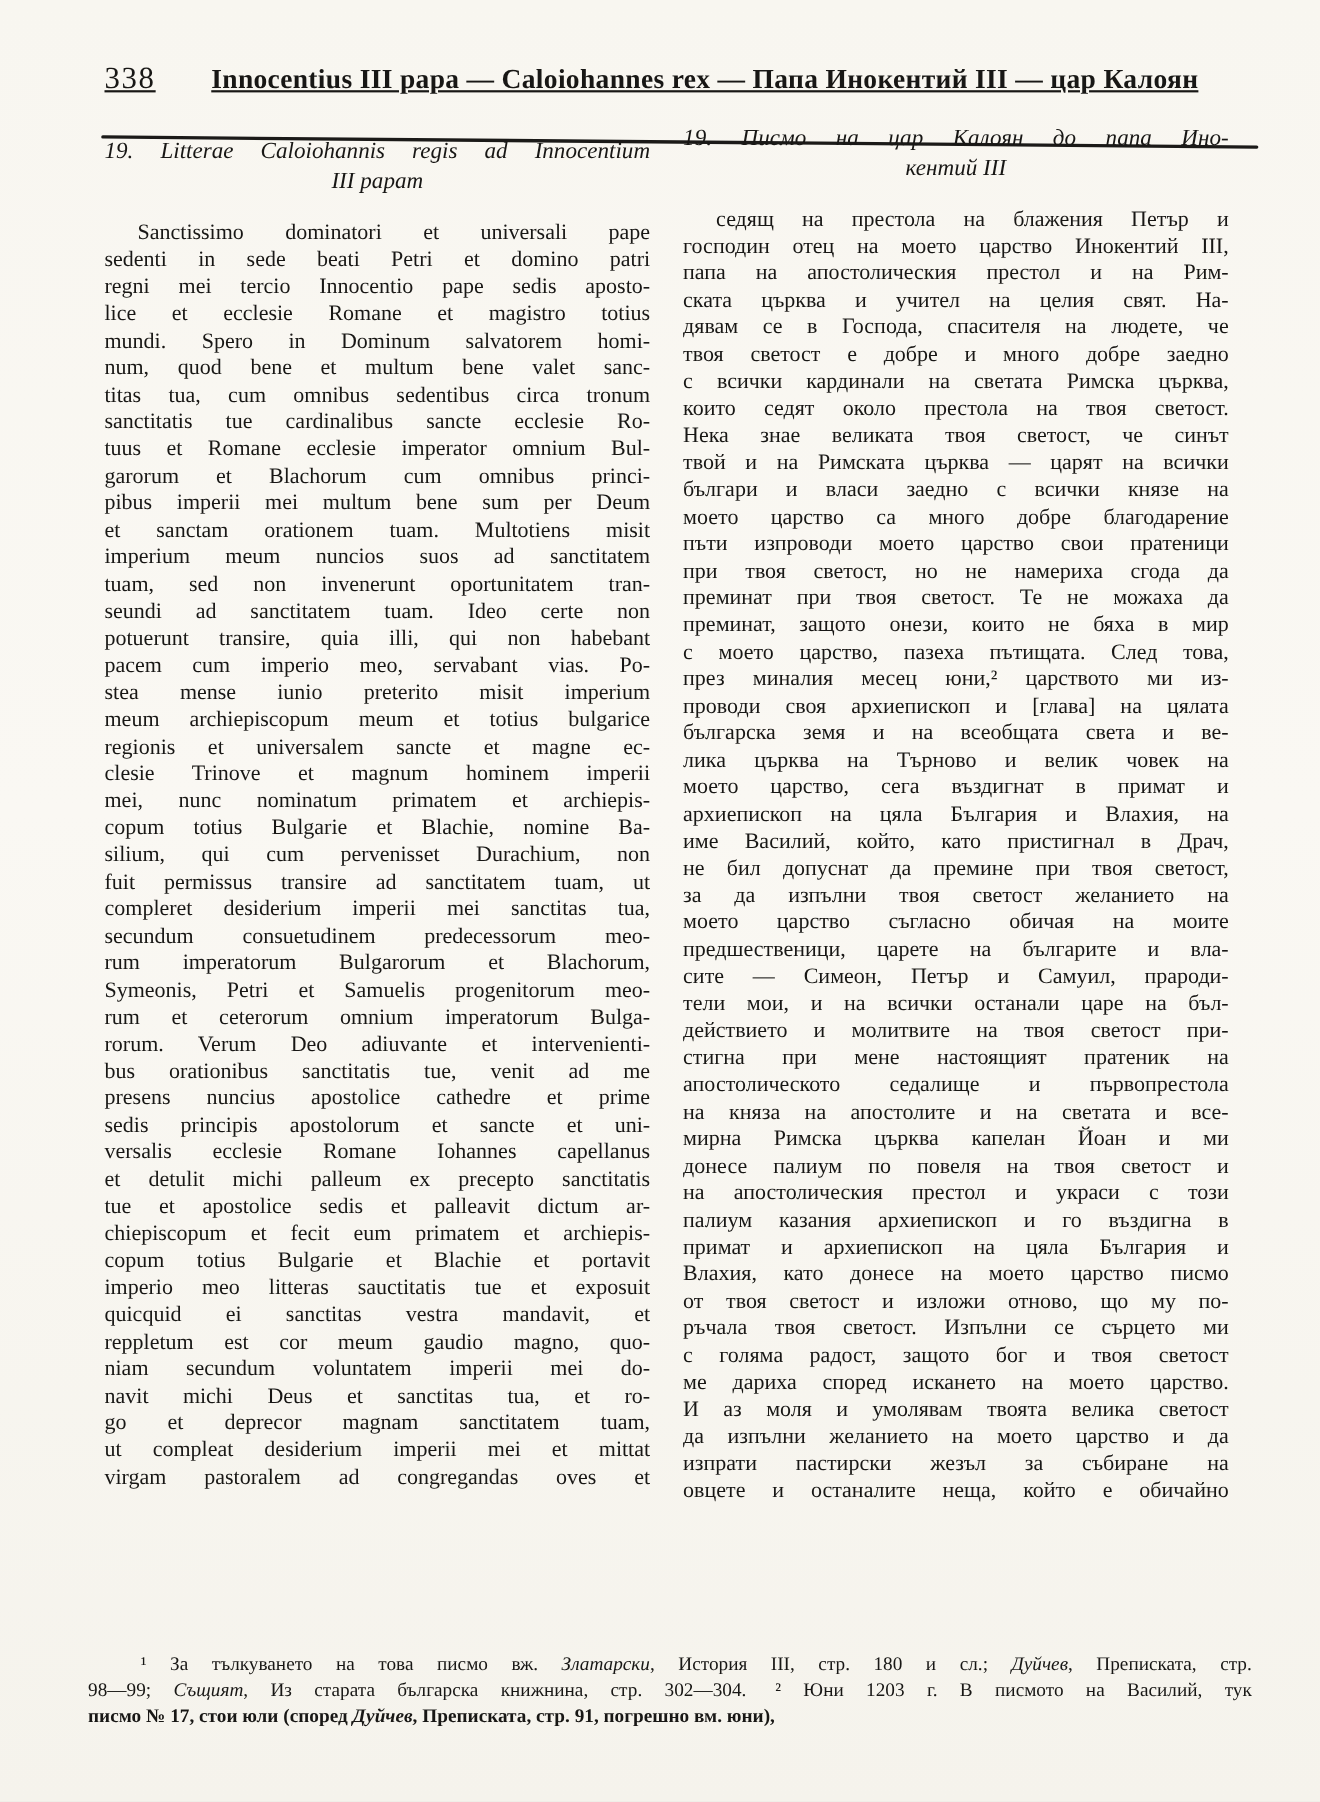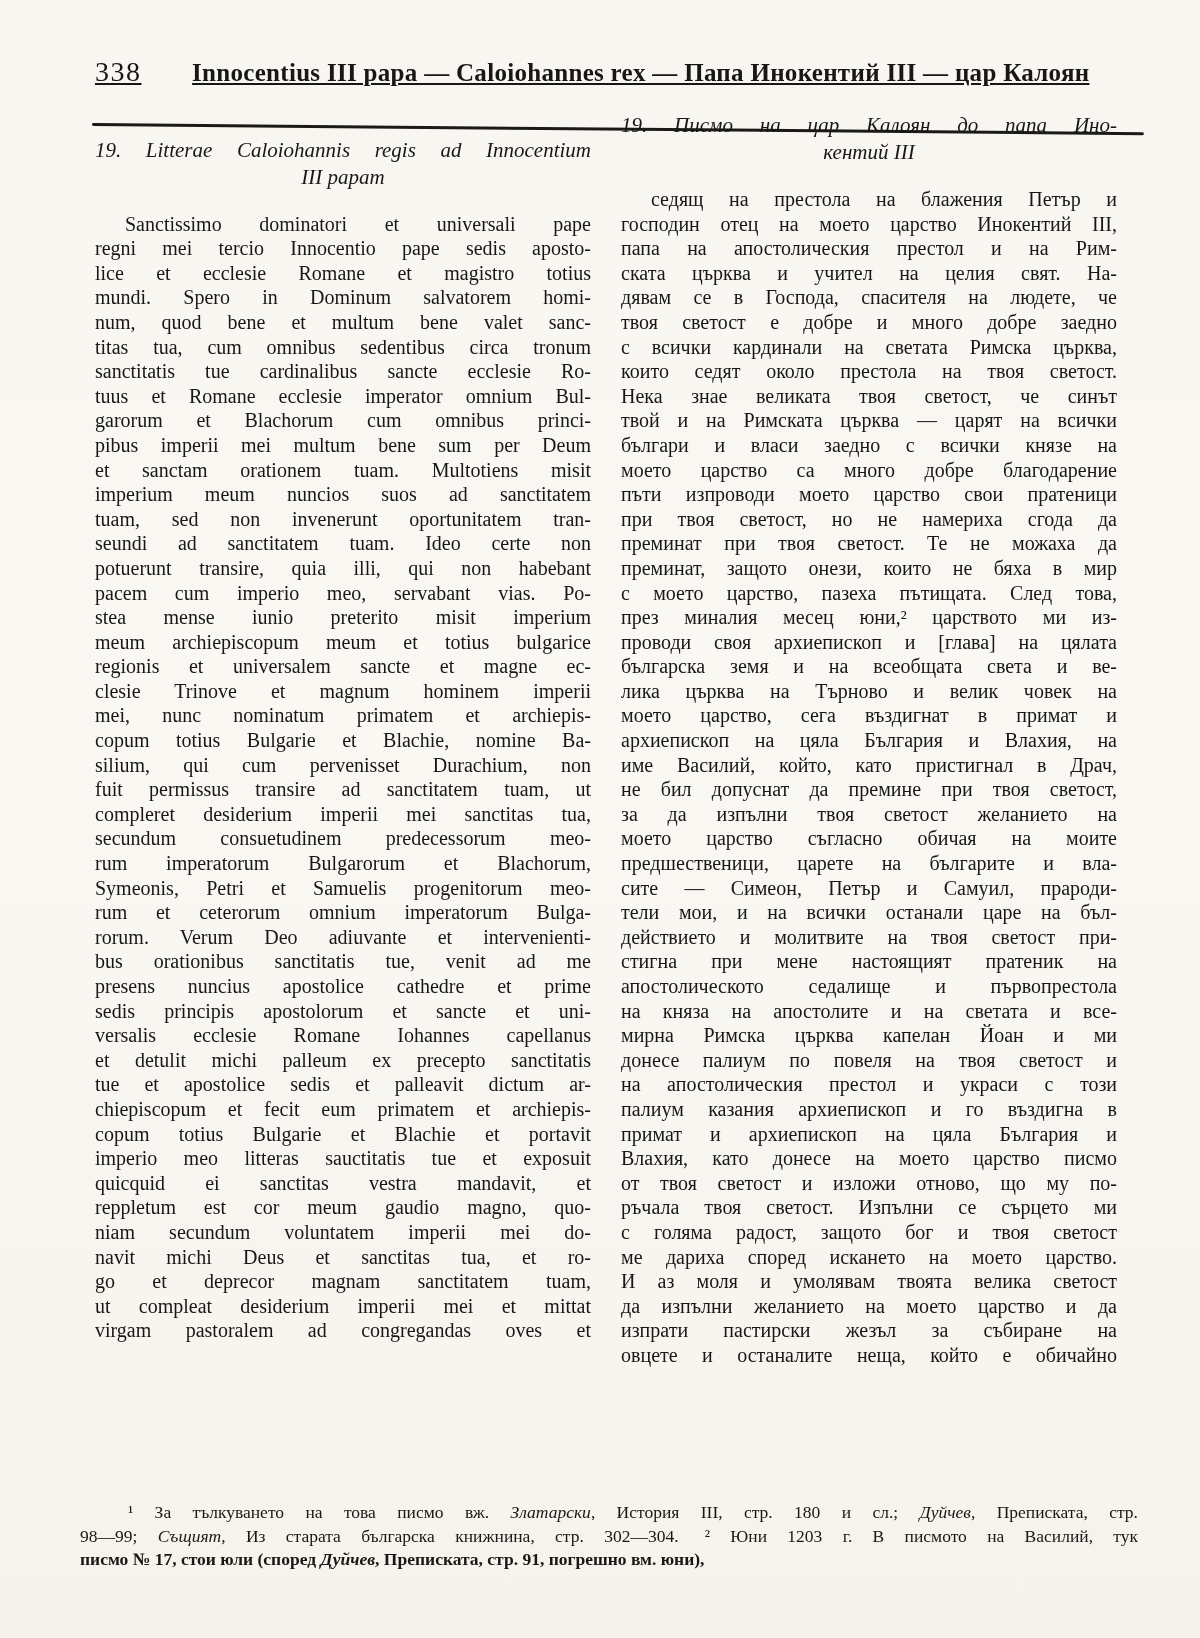--- a/index.html
+++ b/index.html
@@ -54,20 +54,21 @@
 
   <div class="columns">
 
     <div class="col">
       <div class="colhead">
         <div class="hl justify-line">19. Litterae Caloiohannis regis ad Innocentium</div>
         <div class="hl center-line">III papam</div>
       </div>
       <div class="colbody">
           <div class="tline">Sanctissimo dominatori et universali pape</div>
+          <div class="tline">sedenti in sede beati Petri et domino patri</div>
           <div class="tline">regni mei tercio Innocentio pape sedis aposto-</div>
           <div class="tline">lice et ecclesie Romane et magistro totius</div>
           <div class="tline">mundi. Spero in Dominum salvatorem homi-</div>
           <div class="tline">num, quod bene et multum bene valet sanc-</div>
           <div class="tline">titas tua, cum omnibus sedentibus circa tronum</div>
           <div class="tline">sanctitatis tue cardinalibus sancte ecclesie Ro-</div>
           <div class="tline">tuus et Romane ecclesie imperator omnium Bul-</div>
           <div class="tline">garorum et Blachorum cum omnibus princi-</div>
           <div class="tline">pibus imperii mei multum bene sum per Deum</div>
           <div class="tline">et sanctam orationem tuam. Multotiens misit</div>

